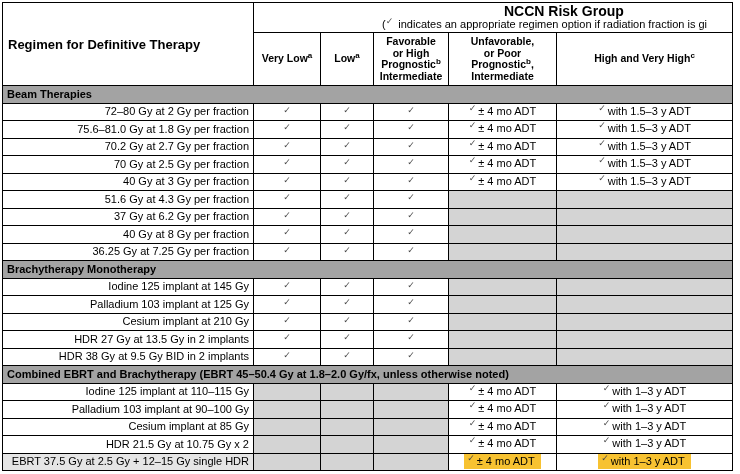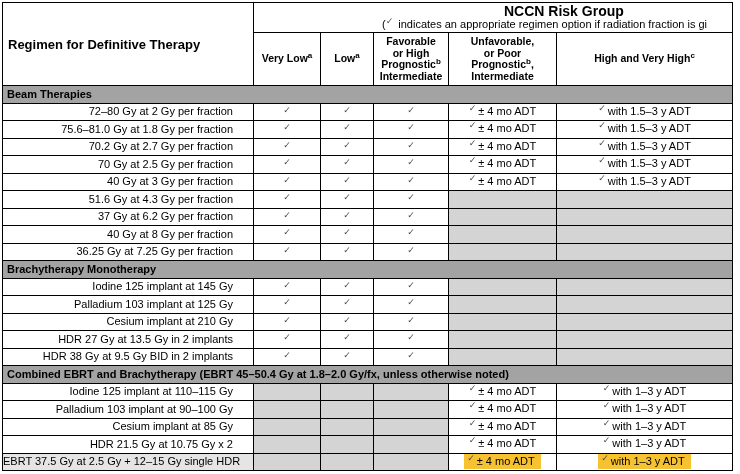--- a/index.html
+++ b/index.html
@@ -31,21 +31,21 @@
   .band-title{font-weight:bold;font-size:14px;padding:2px 0 0 250px;white-space:nowrap;}
   .band-note{font-size:11px;padding:0 0 0 128px;white-space:nowrap;}
   th.riskcol{
     height:50px;font-size:10.5px;font-weight:bold;
     vertical-align:middle;line-height:11.5px;
     padding:1px;
   }
   sup{font-size:8px;line-height:0;}
   
   td{height:16.5px;}
-  td.label{text-align:right;padding-right:20px;white-space:nowrap;}
+  td.label{text-align:right;padding-right:4px;white-space:nowrap;}
   td.section{
     font-weight:bold;text-align:left;padding-left:4px;
     background:#a3a3a3;white-space:nowrap;font-size:11px;
   }
   td.gray{background:#d4d4d4;}
   td.ccell,td.ctext{text-align:center;white-space:nowrap;}
   .chk{
     font-size:9px;color:#4a4a4a;
     display:inline-block;transform:translateY(-2px);
   }

